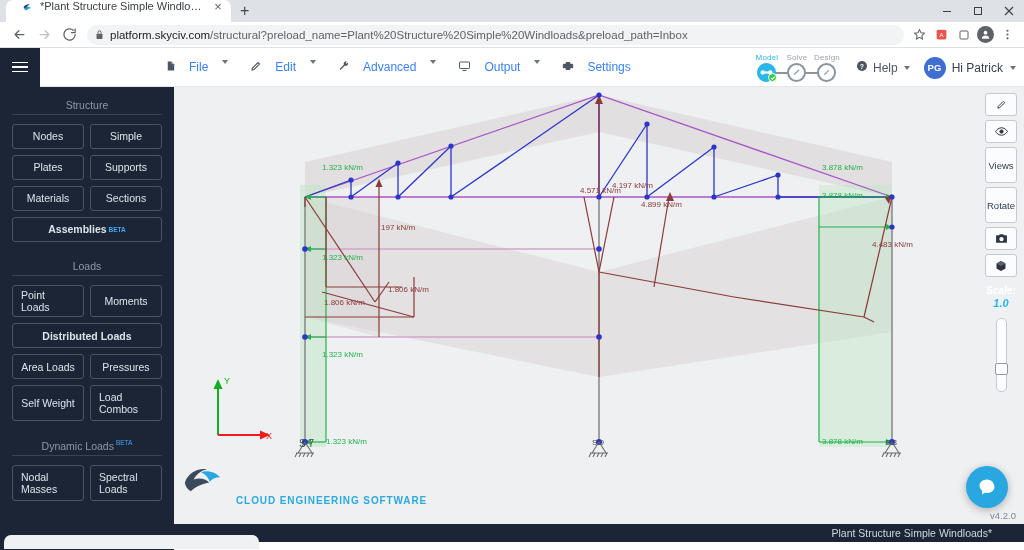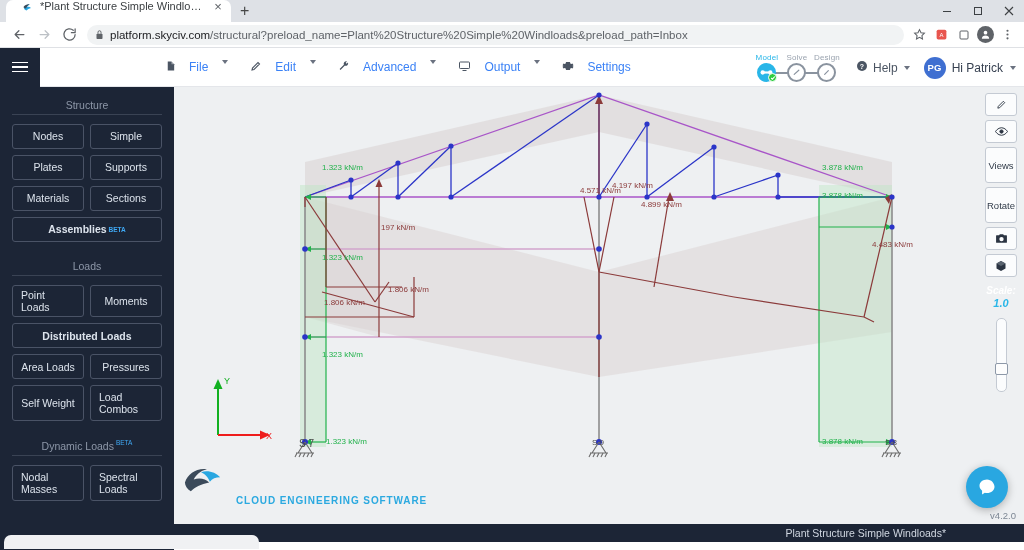--- a/index.html
+++ b/index.html
@@ -400,21 +400,21 @@
     cursor: pointer;
   }
 
   
   .status-bar {
     height: 18px;
     background: #1c2536;
     display: flex;
     align-items: center;
     justify-content: flex-end;
-    padding-right: 78px;
+    padding-right: 32px;
     color: #cfd6e0;
     font-size: 10.5px;
   }
   .sb-left {
     position: absolute;
     left: 0; bottom: 0;
     width: 174px; height: 18px;
     background: #1c2536;
   }
   .page-wrap { position: relative; width: 1024px; height: 550px; }

